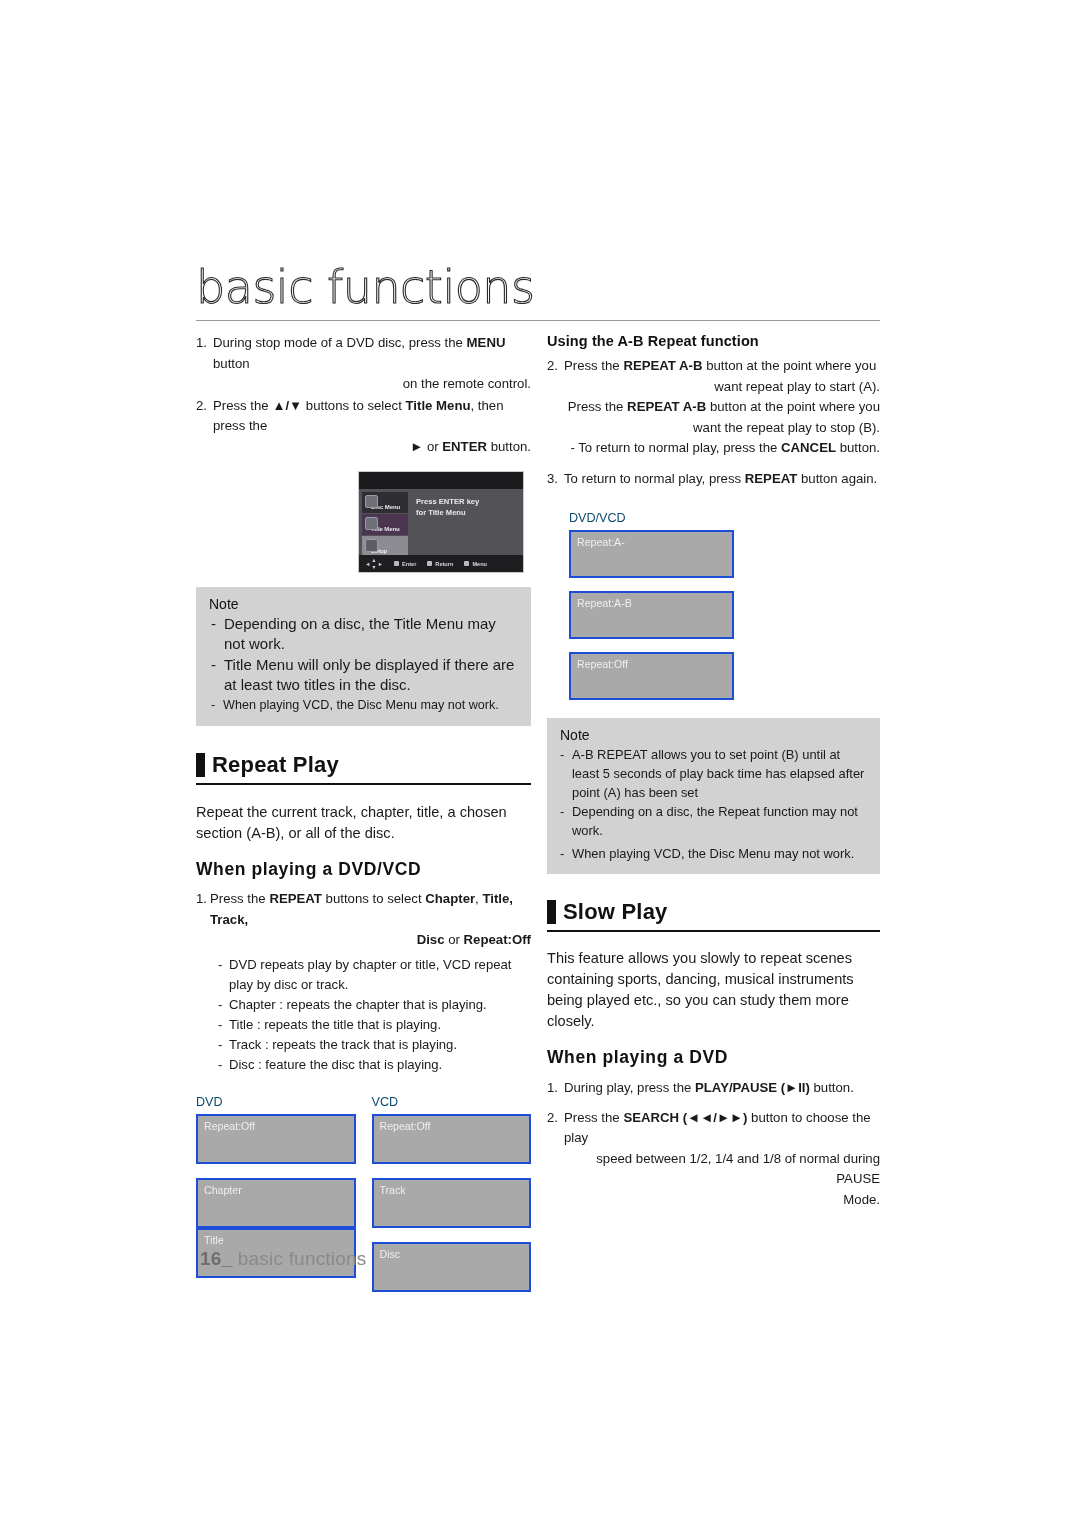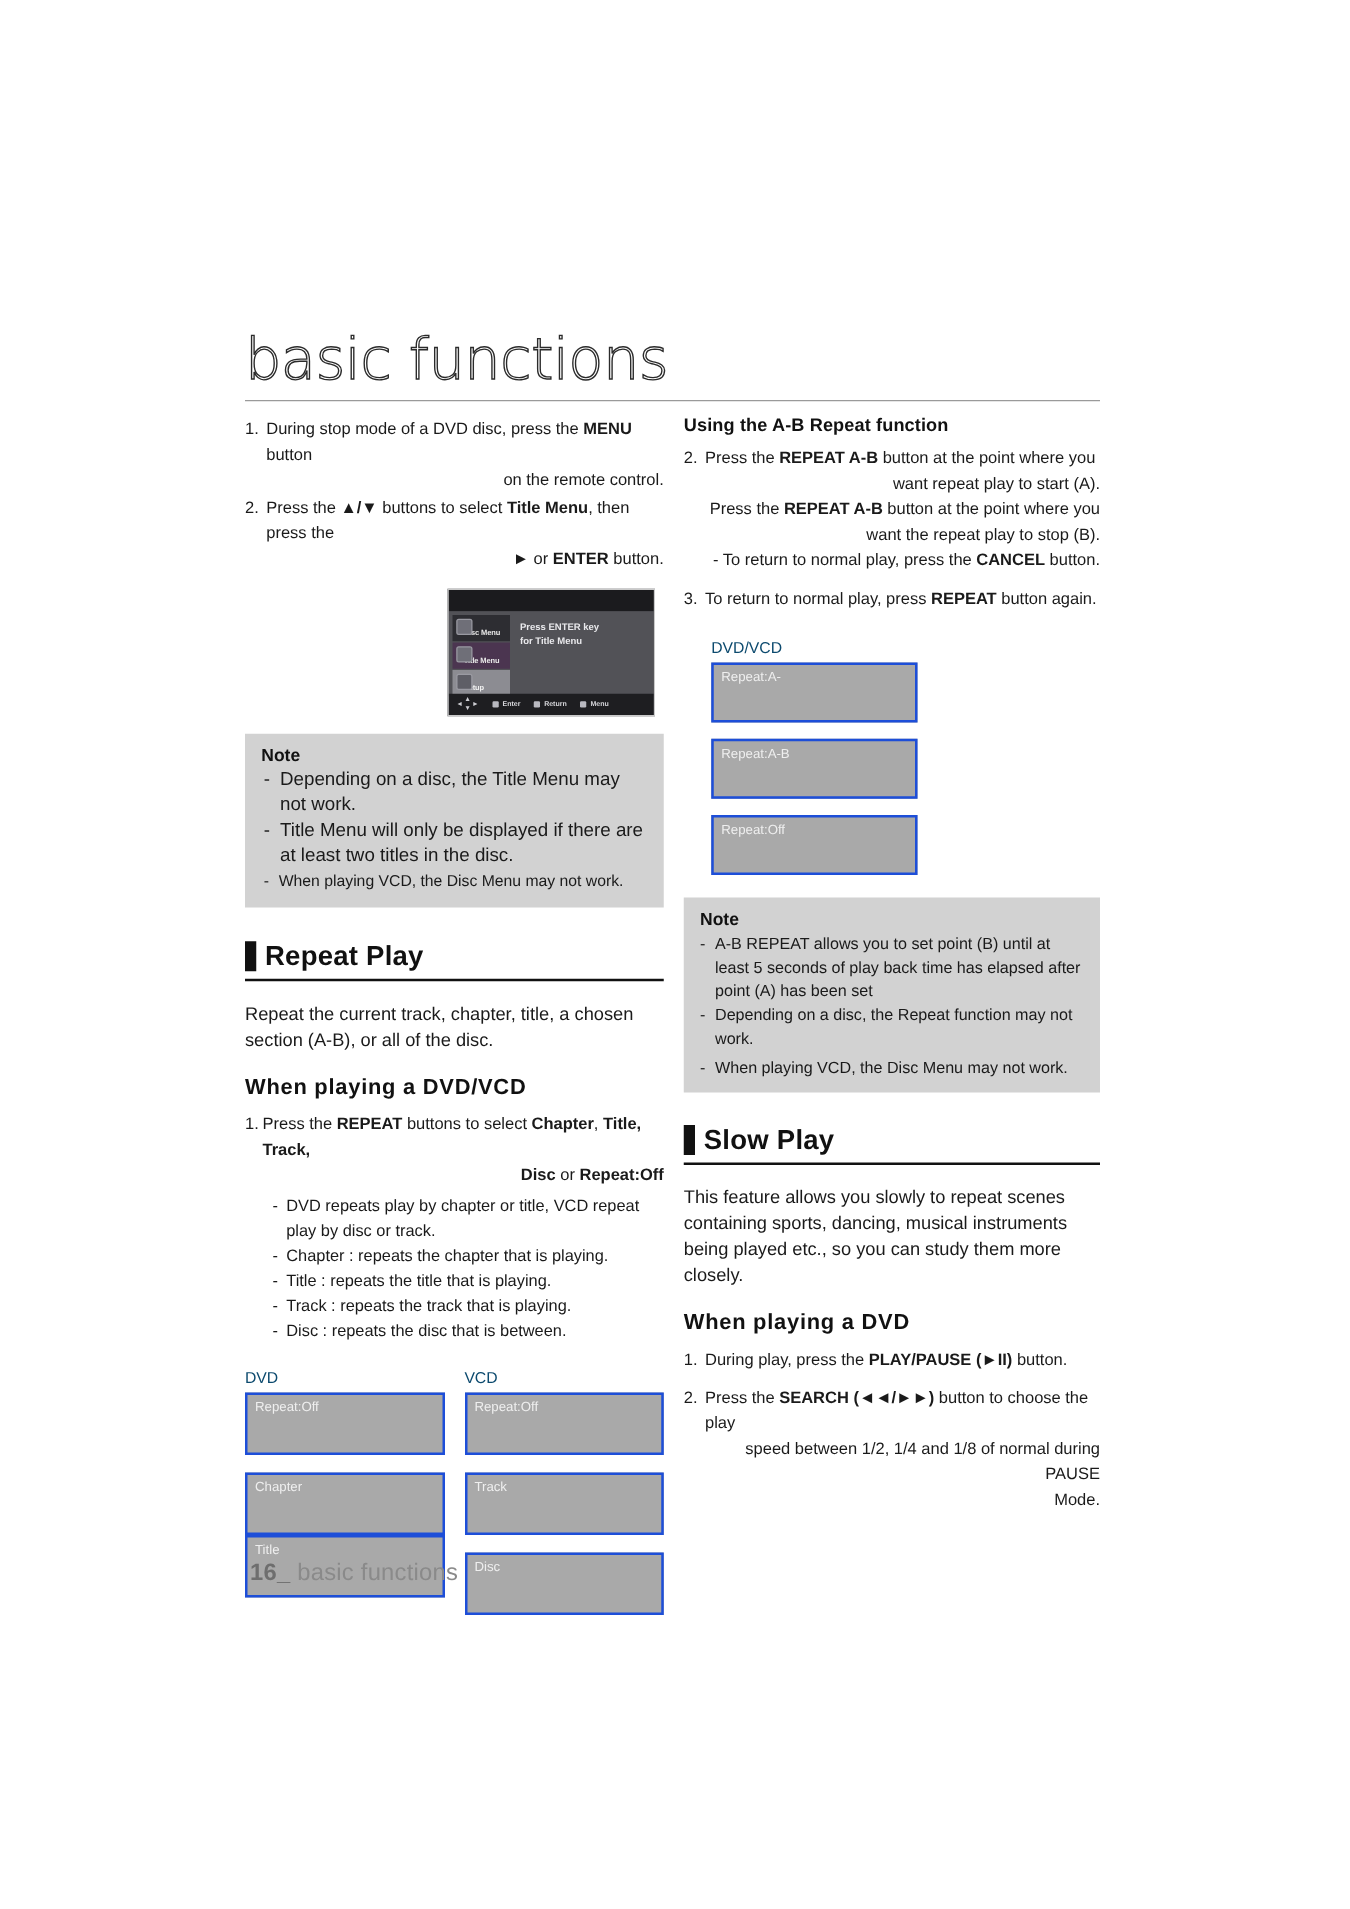--- a/index.html
+++ b/index.html
@@ -152,21 +152,21 @@
   b, strong { font-weight: bold; }
 
   
   .note-box {
     background: #d2d2d2;
     padding: 9px 13px 11px 13px;
     box-sizing: border-box;
   }
   .note-title {
     font-size: 14px;
-    font-weight: bold;
+    font-weight: normal;
     margin: 0 0 2px 0;
     color: #111;
   }
   .note-list {
     margin: 0;
     padding: 0;
     list-style: none;
   }
   .note-list > li {
     position: relative;
@@ -420,21 +420,21 @@
         <span class="num">1.</span><span>Press the </span><b>REPEAT</b><span> buttons to select </span><b>Chapter</b><span>, </span><b>Title, Track,</b>
         <span class="cont-line"><b>Disc</b><span> or </span><b>Repeat:Off</b></span>
       </li>
     </ul>
 
     <ul class="dash-list indent-block" style="margin-top:4px;">
       <li>DVD repeats play by chapter or title, VCD repeat play by disc or track.</li>
       <li>Chapter : repeats the chapter that is playing.</li>
       <li>Title : repeats the title that is playing.</li>
       <li>Track : repeats the track that is playing.</li>
-      <li>Disc : repeats the disc that is between.</li>
+      <li>Disc : feature the disc that is playing.</li>
     </ul>
 
     <div style="display:flex; gap:16px; margin-top:20px;">
       <div style="width:160px;">
         <div class="grey-label">DVD</div>
         <div class="grey-box" style="height:50px;">Repeat:Off</div>
         <div class="grey-box" style="height:50px; margin-top:14px;">Chapter</div>
         <div class="grey-box" style="height:50px; ">Title</div>
       </div>
       <div style="width:160px;">

